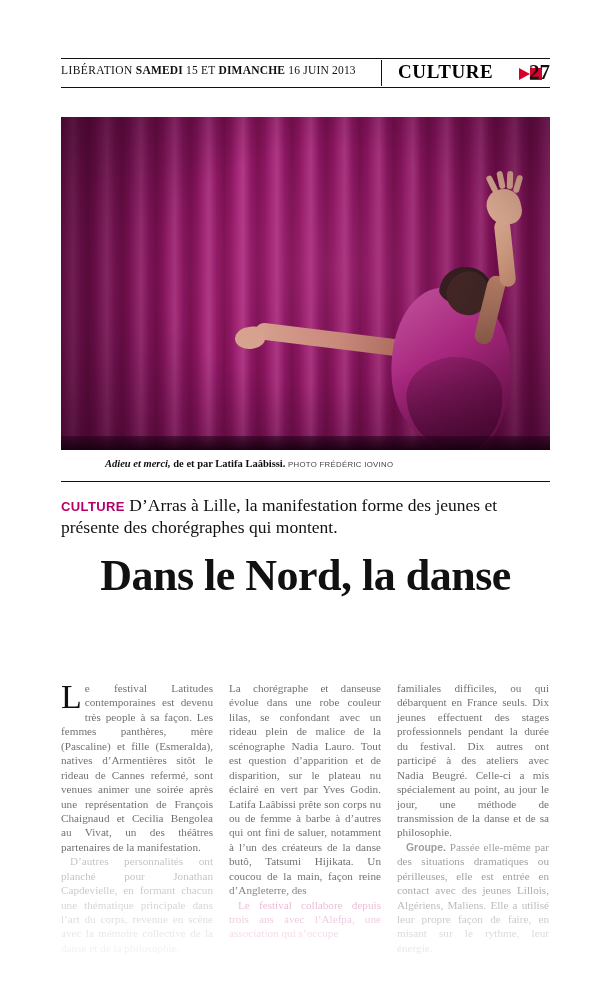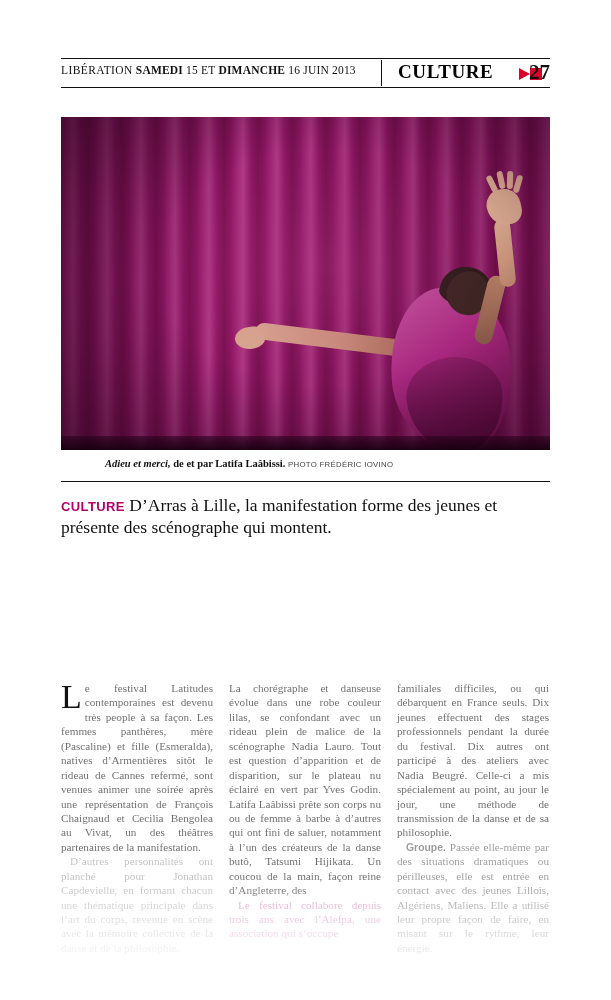--- a/index.html
+++ b/index.html
@@ -443,24 +443,25 @@
     <div class="floor"></div>
   </div>
 
   <div class="caption">
     <span class="cap-title">Adieu et merci,</span><span class="cap-bold"> de et par Latifa Laâbissi.</span>
     <span class="credit">PHOTO FRÉDÉRIC IOVINO</span>
   </div>
   <div class="caption-rule"></div>
 
   <div class="chapeau">
-    <span class="kicker">CULTURE</span><span> D’Arras à Lille, la manifestation forme des jeunes et présente des scénographe qui montent.</span>
+    <span class="kicker">CULTURE</span><span> D’Arras à Lille, la manifestation forme des jeunes et présente des chorégraphes qui montent.</span>
   </div>
 
   <div class="headline">
+    <div>Dans le Nord, la danse</div>
   </div>
 
   <div class="cols">
     <div class="col">
       <p class="first"><span class="dropcap">L</span><span class="fade-soft">e festival Latitudes contemporaines est devenu très people à sa façon. Les femmes panthères, mère (Pascaline) et fille (Esmeralda), natives d’Armentières sitôt le rideau de Cannes refermé, sont venues animer une soirée après une représentation de François Chaignaud et Cecilia Bengolea au Vivat, un des théâtres partenaires de la manifestation.</span></p>
       <p class="fade-faint">D’autres personnalités ont planché pour Jonathan Capdevielle, en formant chacun une thématique principale dans l’art du corps, revenue en scène avec la mémoire collective de la danse et de la philosophie.</p>
     </div>
     <div class="col">
       <p class="first fade-soft">La chorégraphe et danseuse évolue dans une robe couleur lilas, se confondant avec un rideau plein de malice de la scénographe Nadia Lauro. Tout est question d’apparition et de disparition, sur le plateau nu éclairé en vert par Yves Godin. Latifa Laâbissi prête son corps nu ou de femme à barbe à d’autres qui ont fini de saluer, notamment à l’un des créateurs de la danse butô, Tatsumi Hijikata. Un coucou de la main, façon reine d’Angleterre, des</p>
       <p class="magenta-fade">Le festival collabore depuis trois ans avec l’Alefpa, une association qui s’occupe</p>

